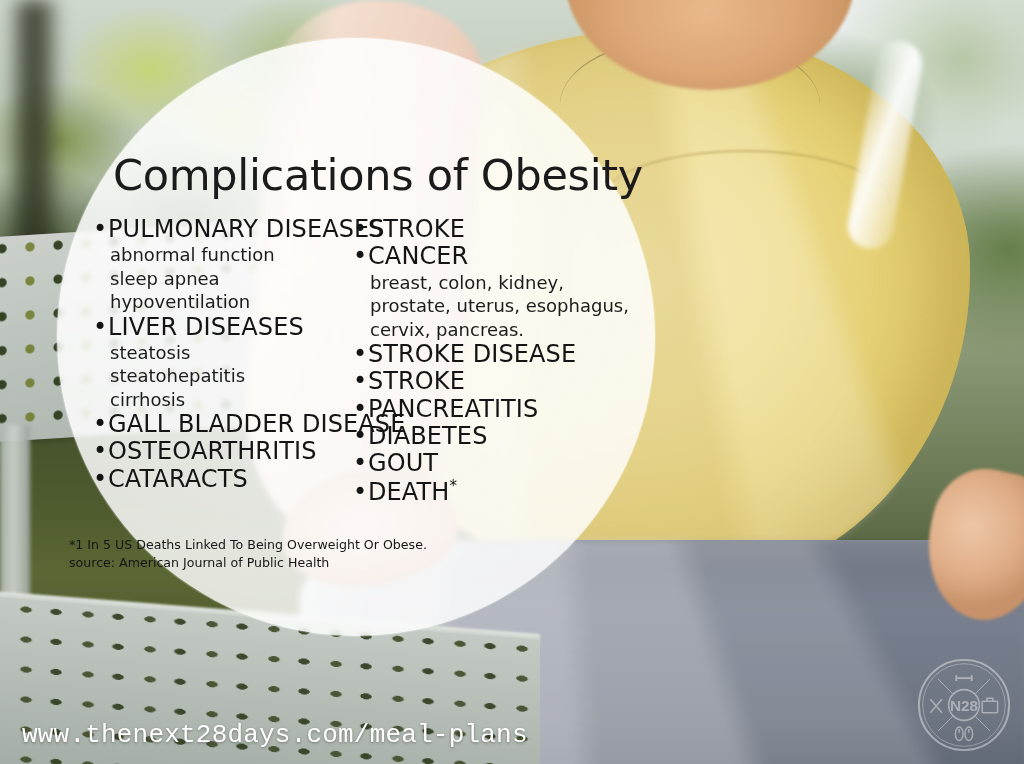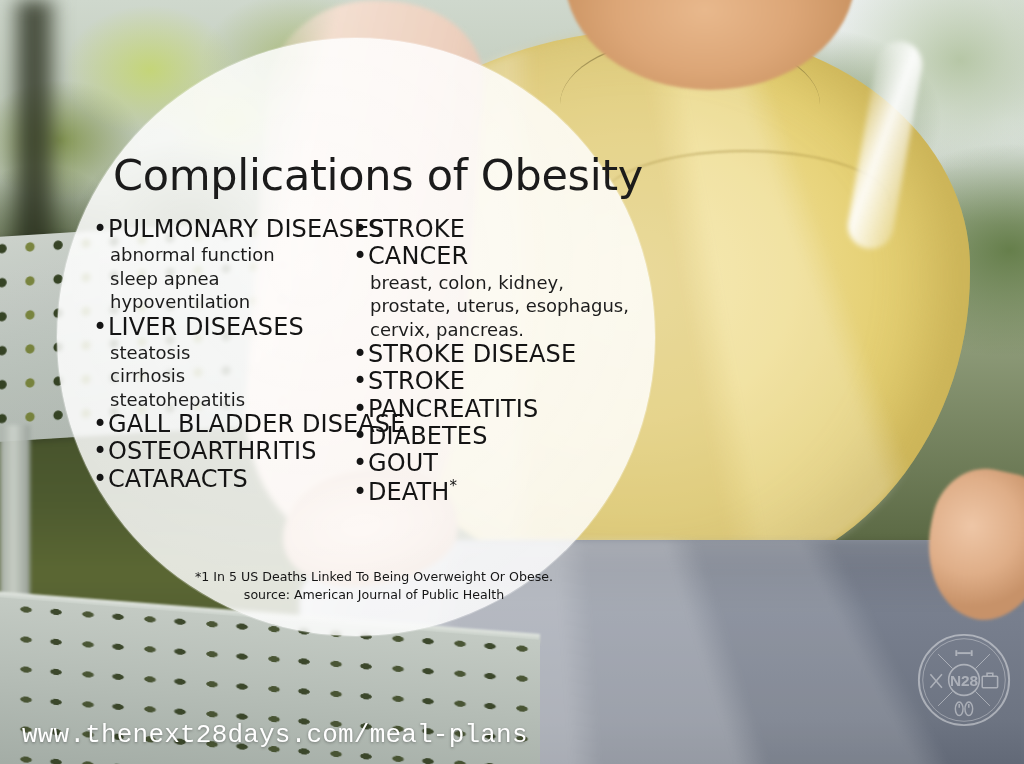--- a/index.html
+++ b/index.html
@@ -288,47 +288,45 @@
     padding-left: 17px;
     white-space: nowrap;
   }
   .sup {
     font-size: 15px;
     vertical-align: super;
   }
 
   .footnote {
     position: absolute;
-    left: 18px;
+    left: 12px;
     top: 498px;
     width: 598px;
-    text-align: center;
     font-size: 12.6px;
     color: #161616;
     line-height: 1.45;
-    margin-top: 32px;
   }
 
   
   .site-url {
     position: absolute;
     left: 22px;
     top: 720px;
     font-family: Liberation Mono, monospace;
     font-size: 26px;
     color: #ffffff;
     letter-spacing: .2px;
     text-shadow: 0 1px 3px rgba(0,0,0,.35);
   }
 
   
   .watermark {
     position: absolute;
     left: 916px;
-    top: 632px;
+    top: 657px;
     width: 96px;
     height: 96px;
     opacity: .42;
   }
   .watermark svg { display: block; }
 </style>
 </head>
 <body>
 
 <div id="stage">
@@ -378,22 +376,22 @@
           <li>
             <div class="bullet-line"><span class="dot">•</span><span>PULMONARY DISEASES</span></div>
             <div class="sub">abnormal function</div>
             <div class="sub">sleep apnea</div>
             <div class="sub">hypoventilation</div>
           </li>
 
           <li>
             <div class="bullet-line"><span class="dot">•</span><span>LIVER DISEASES</span></div>
             <div class="sub">steatosis</div>
+            <div class="sub">steatohepatitis</div>
             <div class="sub">cirrhosis</div>
-            <div class="sub">steatohepatitis</div>
           </li>
 
           <li>
             <div class="bullet-line"><span class="dot">•</span><span>GALL BLADDER DISEASE</span></div>
           </li>
 
           <li>
             <div class="bullet-line"><span class="dot">•</span><span>OSTEOARTHRITIS</span></div>
           </li>
 

